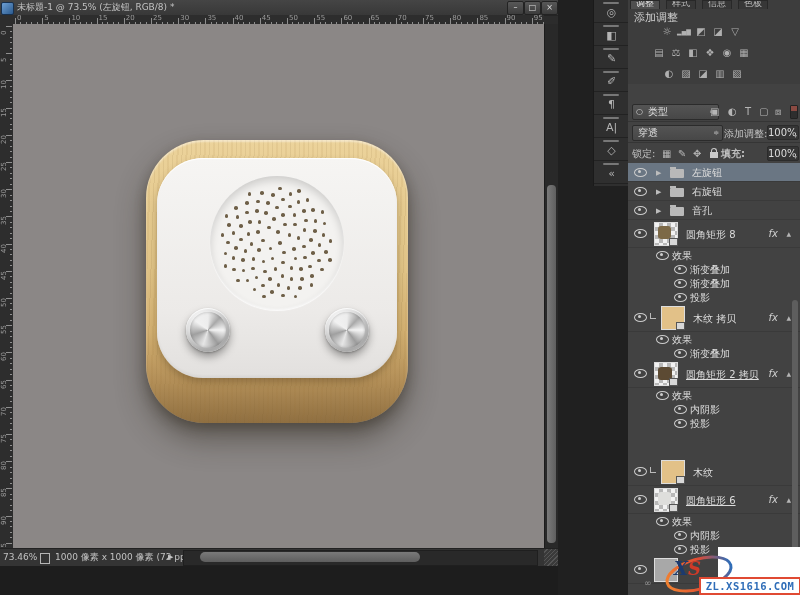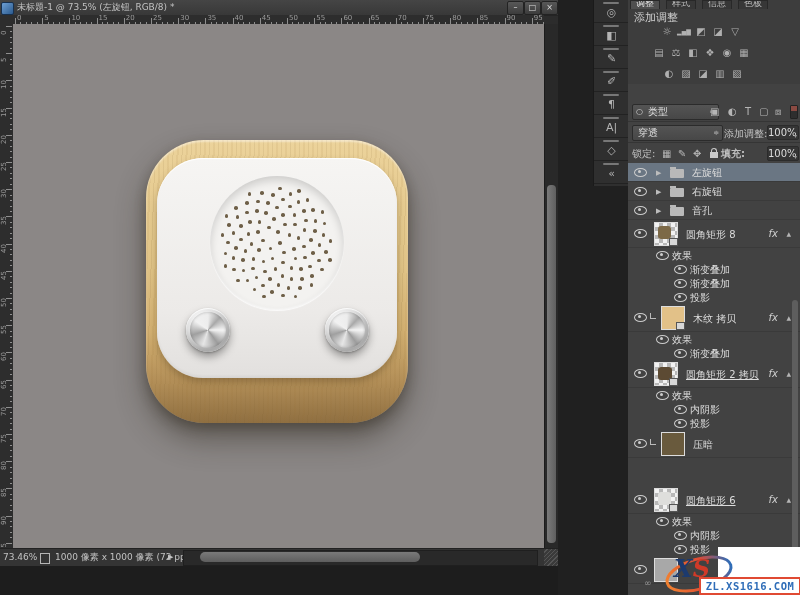--- a/index.html
+++ b/index.html
@@ -99,21 +99,21 @@
   .fxlab{position:absolute;right:22px;font-style:italic;font-size:10px;color:#cfcfcf;}
   .chev{position:absolute;right:9px;font-size:6px;color:#b5b5b5;}
   #lscroll{left:792px;top:300px;width:6px;height:260px;border-radius:3px;background:#5e5e5e;}
   
   #wm{left:666px;top:544px;width:134px;height:51px;}
   #wmwhite{left:52px;top:3px;width:82px;height:48px;background:#fff;}
   #wmname{left:58px;top:4px;font-size:22px;font-weight:bold;color:#2f6db8;letter-spacing:1px;}
   #wmurl{left:33px;top:33px;width:98px;height:14px;background:#fff;border:2px solid #e04a33;
          font-size:10.5px;font-weight:bold;color:#2f6db8;text-align:center;line-height:14px;letter-spacing:.5px;
          font-family:"DejaVu Sans Mono",monospace;}
-  #wmxs{left:8px;top:12px;font-family:"DejaVu Serif",serif;font-style:italic;font-weight:bold;font-size:24px;line-height:26px;}
+  #wmxs{left:8px;top:12px;font-family:"DejaVu Serif",serif;font-style:italic;font-weight:bold;font-size:18px;line-height:26px;}
   #wmxs .x{color:#1c3a6e;} #wmxs .s{color:#d03a28;}
 </style>
 </head>
 <body>
 
 <div id="app">
 
   <div id="docwin" class="abs">
     <div id="titlebar" class="abs">
       <div id="docicon" class="abs"></div>
@@ -679,25 +679,27 @@
           <div class="lname" style="left: 44px; top: 1px;">效果</div>
         </div>
         <div class="lrow" style="top: 239px; height: 13px; border-bottom: none;">
           <div class="eye" style="left: 46px; top: 3px;"></div>
           <div class="lname" style="left: 62px; top: 1px;">内阴影</div>
         </div>
         <div class="lrow" style="top: 253px; height: 13px; border-bottom: none;">
           <div class="eye" style="left: 46px; top: 3px;"></div>
           <div class="lname" style="left: 62px; top: 1px;">投影</div>
         </div>
-        <div class="lrow" style="top: 267px; height: 27px;">
+        <div class="lrow" style="top: 295px; height: 27px;">
           <div class="eye" style="left: 6px; top: 9px;"></div>
           <div class="clip" style="left: 22px; top: 9px;"></div>
-          <div class="thumb" style="left: 33px; top: 2px; background: rgb(105, 90, 61);"></div>
-          <div class="lname" style="left: 65px; top: 8px;">压暗</div>
+          <div class="thumb" style="left: 33px; top: 2px; background: rgb(226, 193, 136);">
+            <div class="badge"></div>
+          </div>
+          <div class="lname" style="left: 65px; top: 8px;">木纹</div>
         </div>
         <div class="lrow" style="top: 323px; height: 27px;">
           <div class="eye" style="left: 6px; top: 9px;"></div>
           <div class="thumb checker" style="left: 26px; top: 2px;">
             <div class="shp" style="left: 3px; top: 3px; width: 13px; height: 13px; background: rgb(222, 222, 220);"></div>
             <div class="badge"></div>
           </div>
           <div class="lname" style="left: 58px; top: 8px; text-decoration: underline;">圆角矩形 6</div>
           <div class="fxlab" style="top: 8px;">fx</div>
           <div class="chev" style="top: 10px;">▲</div>

